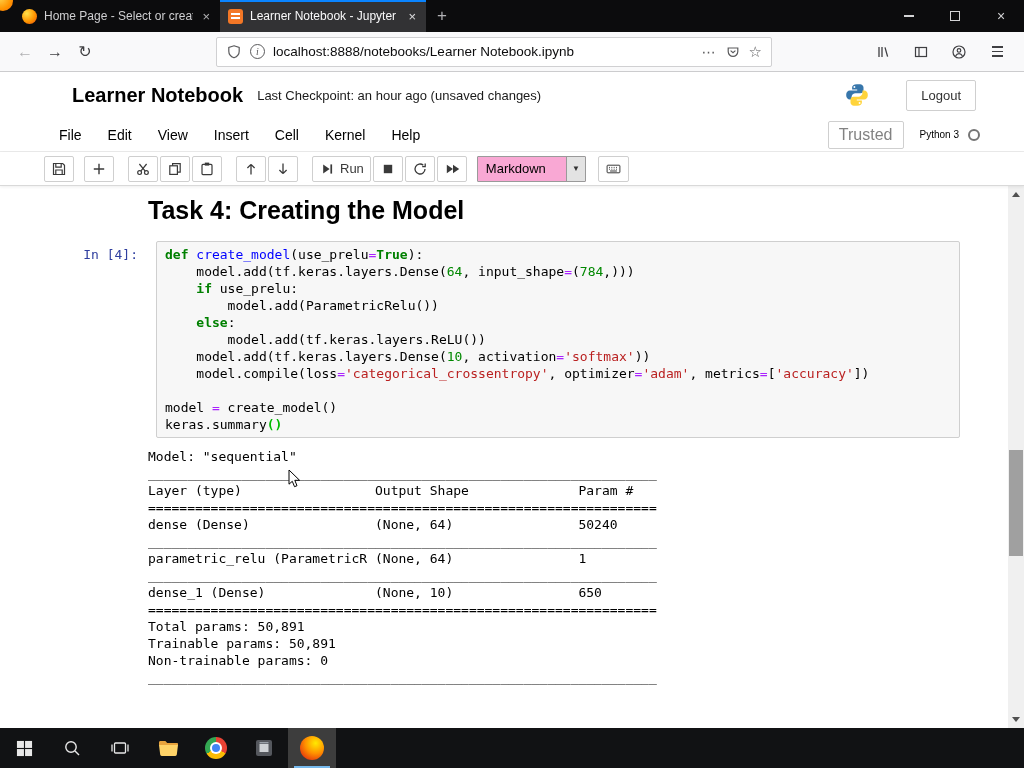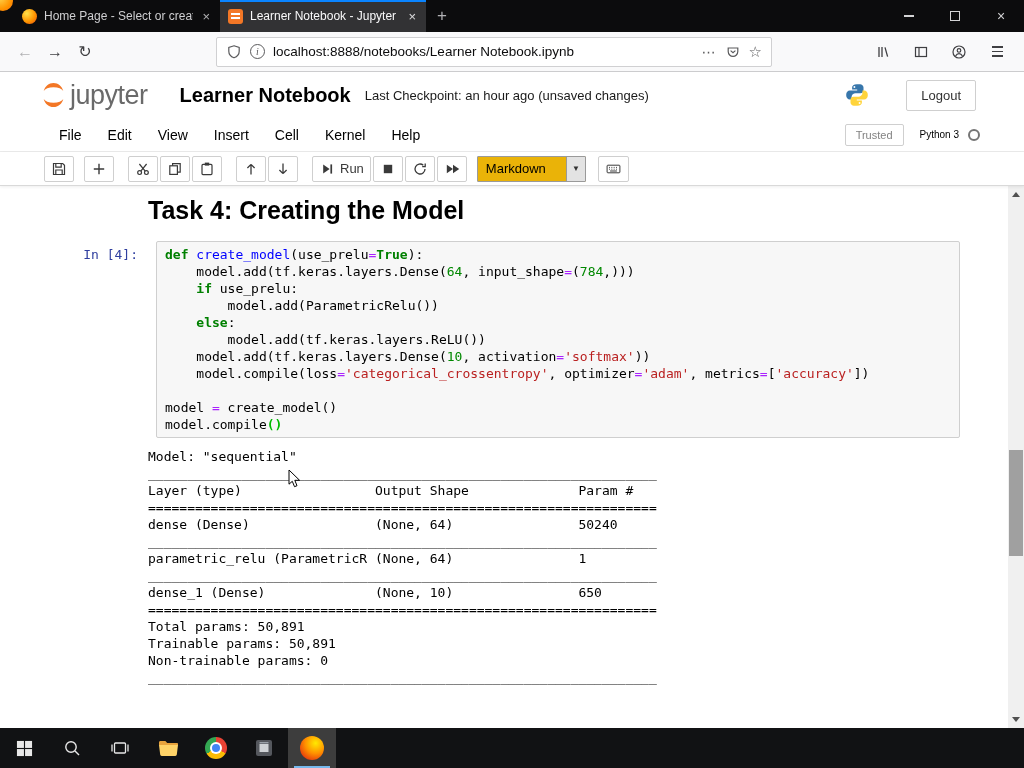--- a/index.html
+++ b/index.html
@@ -49,33 +49,33 @@
   .nbtitle { margin-left:32px; font-size:20px; font-weight:600; color:#000; }
   .checkpoint { margin-left:14px; font-size:13px; color:#1a1a1a; }
   .jheader-right { margin-left:auto; display:flex; align-items:center; gap:36px; }
   .logout-btn { border:1px solid #cfcfcf; border-radius:2px; background:#fff; font-size:13px; color:#333; padding:7px 14px; }
 
   
   .menubar { height:34px; background:#fff; border-bottom:1px solid #ebebeb; display:flex; align-items:center;
              padding:0 44px 0 46px; font-size:14px; color:#000; }
   .menu-item { padding:0 13px; }
   .menubar-right { margin-left:auto; display:flex; align-items:center; gap:16px; }
-  .trusted { border:1px solid #cfcfcf; border-radius:2px; color:#828282; font-size:11px; padding:4px 10px; }
+  .trusted { border:1px solid #cfcfcf; border-radius:2px; color:#828282; font-size:16px; padding:4px 10px; }
   .kernel-wrap { display:flex; align-items:center; gap:9px; }
   .kernel-name { font-size:10px; color:#000; }
   .kernel-ind { width:12px; height:12px; border:2px solid #757575; border-radius:50%; }
 
   
   .toolbar { height:34px; background:#fff; border-bottom:1px solid #d9d9d9; box-shadow:0 1px 3px rgba(0,0,0,.07);
              display:flex; align-items:center; padding:0 44px; position:relative; z-index:2; }
   .tb-btn { height:26px; min-width:30px; background:#fff; border:1px solid #cfcfcf; border-radius:2px;
             display:inline-flex; align-items:center; justify-content:center; color:#3a3a3a; padding:0 6px; margin-right:2px; }
   .gap8 { width:8px; } .gap12 { width:12px; }
   .run-label { font-size:13px; margin-left:5px; color:#3a3a3a; }
-  .cell-type { height:26px; border:1px solid #9a9a9a; border-radius:1px; background:#eab308; display:flex; align-items:stretch; }
+  .cell-type { height:26px; border:1px solid #9a9a9a; border-radius:1px; background:#f9a8d4; display:flex; align-items:stretch; }
   .cell-type-label { width:88px; padding:0 8px; font-size:13px; display:flex; align-items:center; color:#000; }
   .cell-type-arrow { width:19px; background:#e3e3e3; border-left:1px solid #9a9a9a; display:flex; align-items:center; justify-content:center; font-size:8px; color:#333; }
 
   
   .nbarea { height:542px; background:#fff; position:relative; overflow:hidden; }
   .nb-heading { margin:10px 0 16px 148px; font-size:25px; line-height:29px; font-weight:700; color:#000; }
   .cellrow { display:flex; align-items:flex-start; }
   .prompt { width:64px; margin-left:74px; margin-right:18px; padding-top:5px; text-align:right; white-space:nowrap;
             font-family:"DejaVu Sans Mono", monospace; font-size:13px; line-height:17px; color:#303f9f; }
   .inputbox { width:804px; background:#f7f7f7; border:1px solid #cfcfcf; border-radius:2px; padding:4px 8px;
@@ -181,27 +181,20 @@
       <span class="hamburger">
           <span></span>
           <span></span>
           <span></span>
         </span>
     </div>
   </div>
 </div>
 
 <div class="jheader">
-  <div class="logo">
-    <svg width="27" height="28" viewBox="0 0 26 28">
-      <path d="M13 6.2c5 0 8.3 1.7 9.8 3.9C21.6 5.4 17.7 2 13 2S4.4 5.4 3.2 10.1C4.7 7.9 8 6.2 13 6.2z" fill="#f37726"></path>
-      <path d="M13 21.8c-5 0-8.3-1.7-9.8-3.9C4.4 22.6 8.3 26 13 26s8.6-3.4 9.8-8.1c-1.5 2.2-4.8 3.9-9.8 3.9z" fill="#f37726"></path>
-    </svg>
-    <span class="logo-text">jupyter</span>
-  </div>
   <span class="nbtitle">Learner Notebook</span>
   <span class="checkpoint">Last Checkpoint: an hour ago (unsaved changes)</span>
   <div class="jheader-right">
     <svg width="26" height="26" viewBox="0 0 24 24">
       <path fill="#3776ab" d="M11.9 2c-3 0-4.4 1.3-4.4 3v2h4.7v.8H5.4C3.5 7.8 2 9.3 2 12s1.5 4.2 3.4 4.2H7v-2.4c0-1.9 1.7-3.4 3.7-3.4h4.5c1.6 0 2.8-1.2 2.8-2.8V5c0-1.7-1.6-3-3.1-3z"></path>
       <path fill="#ffd43b" d="M12.1 22c3 0 4.4-1.3 4.4-3v-2h-4.7v-.8h6.8c1.9 0 3.4-1.5 3.4-4.2s-1.5-4.2-3.4-4.2H17v2.4c0 1.9-1.7 3.4-3.7 3.4H8.8c-1.6 0-2.8 1.2-2.8 2.8V19c0 1.7 1.6 3 3.1 3z"></path>
       <circle fill="#fff" cx="9.6" cy="4.6" r="0.9"></circle>
         <circle fill="#fff" cx="14.4" cy="19.4" r="0.9"></circle>
     </svg>
     <button class="logout-btn">Logout</button>
@@ -318,21 +311,21 @@
         <div class="code-line"><span class="tok-kw">def</span><span class="tok-p"> </span><span class="tok-fn">create_model</span><span class="tok-p">(use_prelu</span><span class="tok-op">=</span><span class="tok-kw">True</span><span class="tok-p">):</span></div>
         <div class="code-line"><span class="tok-p">    model.add(tf.keras.layers.Dense(</span><span class="tok-num">64</span><span class="tok-p">, input_shape</span><span class="tok-op">=</span><span class="tok-p">(</span><span class="tok-num">784</span><span class="tok-p">,)))</span></div>
         <div class="code-line"><span class="tok-p">    </span><span class="tok-kw">if</span><span class="tok-p"> use_prelu:</span></div>
         <div class="code-line"><span class="tok-p">        model.add(ParametricRelu())</span></div>
         <div class="code-line"><span class="tok-p">    </span><span class="tok-kw">else</span><span class="tok-p">:</span></div>
         <div class="code-line"><span class="tok-p">        model.add(tf.keras.layers.ReLU())</span></div>
         <div class="code-line"><span class="tok-p">    model.add(tf.keras.layers.Dense(</span><span class="tok-num">10</span><span class="tok-p">, activation</span><span class="tok-op">=</span><span class="tok-str">'softmax'</span><span class="tok-p">))</span></div>
         <div class="code-line"><span class="tok-p">    model.compile(loss</span><span class="tok-op">=</span><span class="tok-str">'categorical_crossentropy'</span><span class="tok-p">, optimizer</span><span class="tok-op">=</span><span class="tok-str">'adam'</span><span class="tok-p">, metrics</span><span class="tok-op">=</span><span class="tok-p">[</span><span class="tok-str">'accuracy'</span><span class="tok-p">])</span></div>
         <div class="code-line">&nbsp;</div>
         <div class="code-line"><span class="tok-p">model </span><span class="tok-op">=</span><span class="tok-p"> create_model()</span></div>
-        <div class="code-line"><span class="tok-p">model.compile</span><span class="tok-br">()</span></div>
+        <div class="code-line"><span class="tok-p">keras.summary</span><span class="tok-br">()</span></div>
       </div>
   </div>
 
   <pre class="outputpre">Model: "sequential"
 _________________________________________________________________
 Layer (type)                 Output Shape              Param #   
 =================================================================
 dense (Dense)                (None, 64)                50240     
 _________________________________________________________________
 parametric_relu (ParametricR (None, 64)                1         

